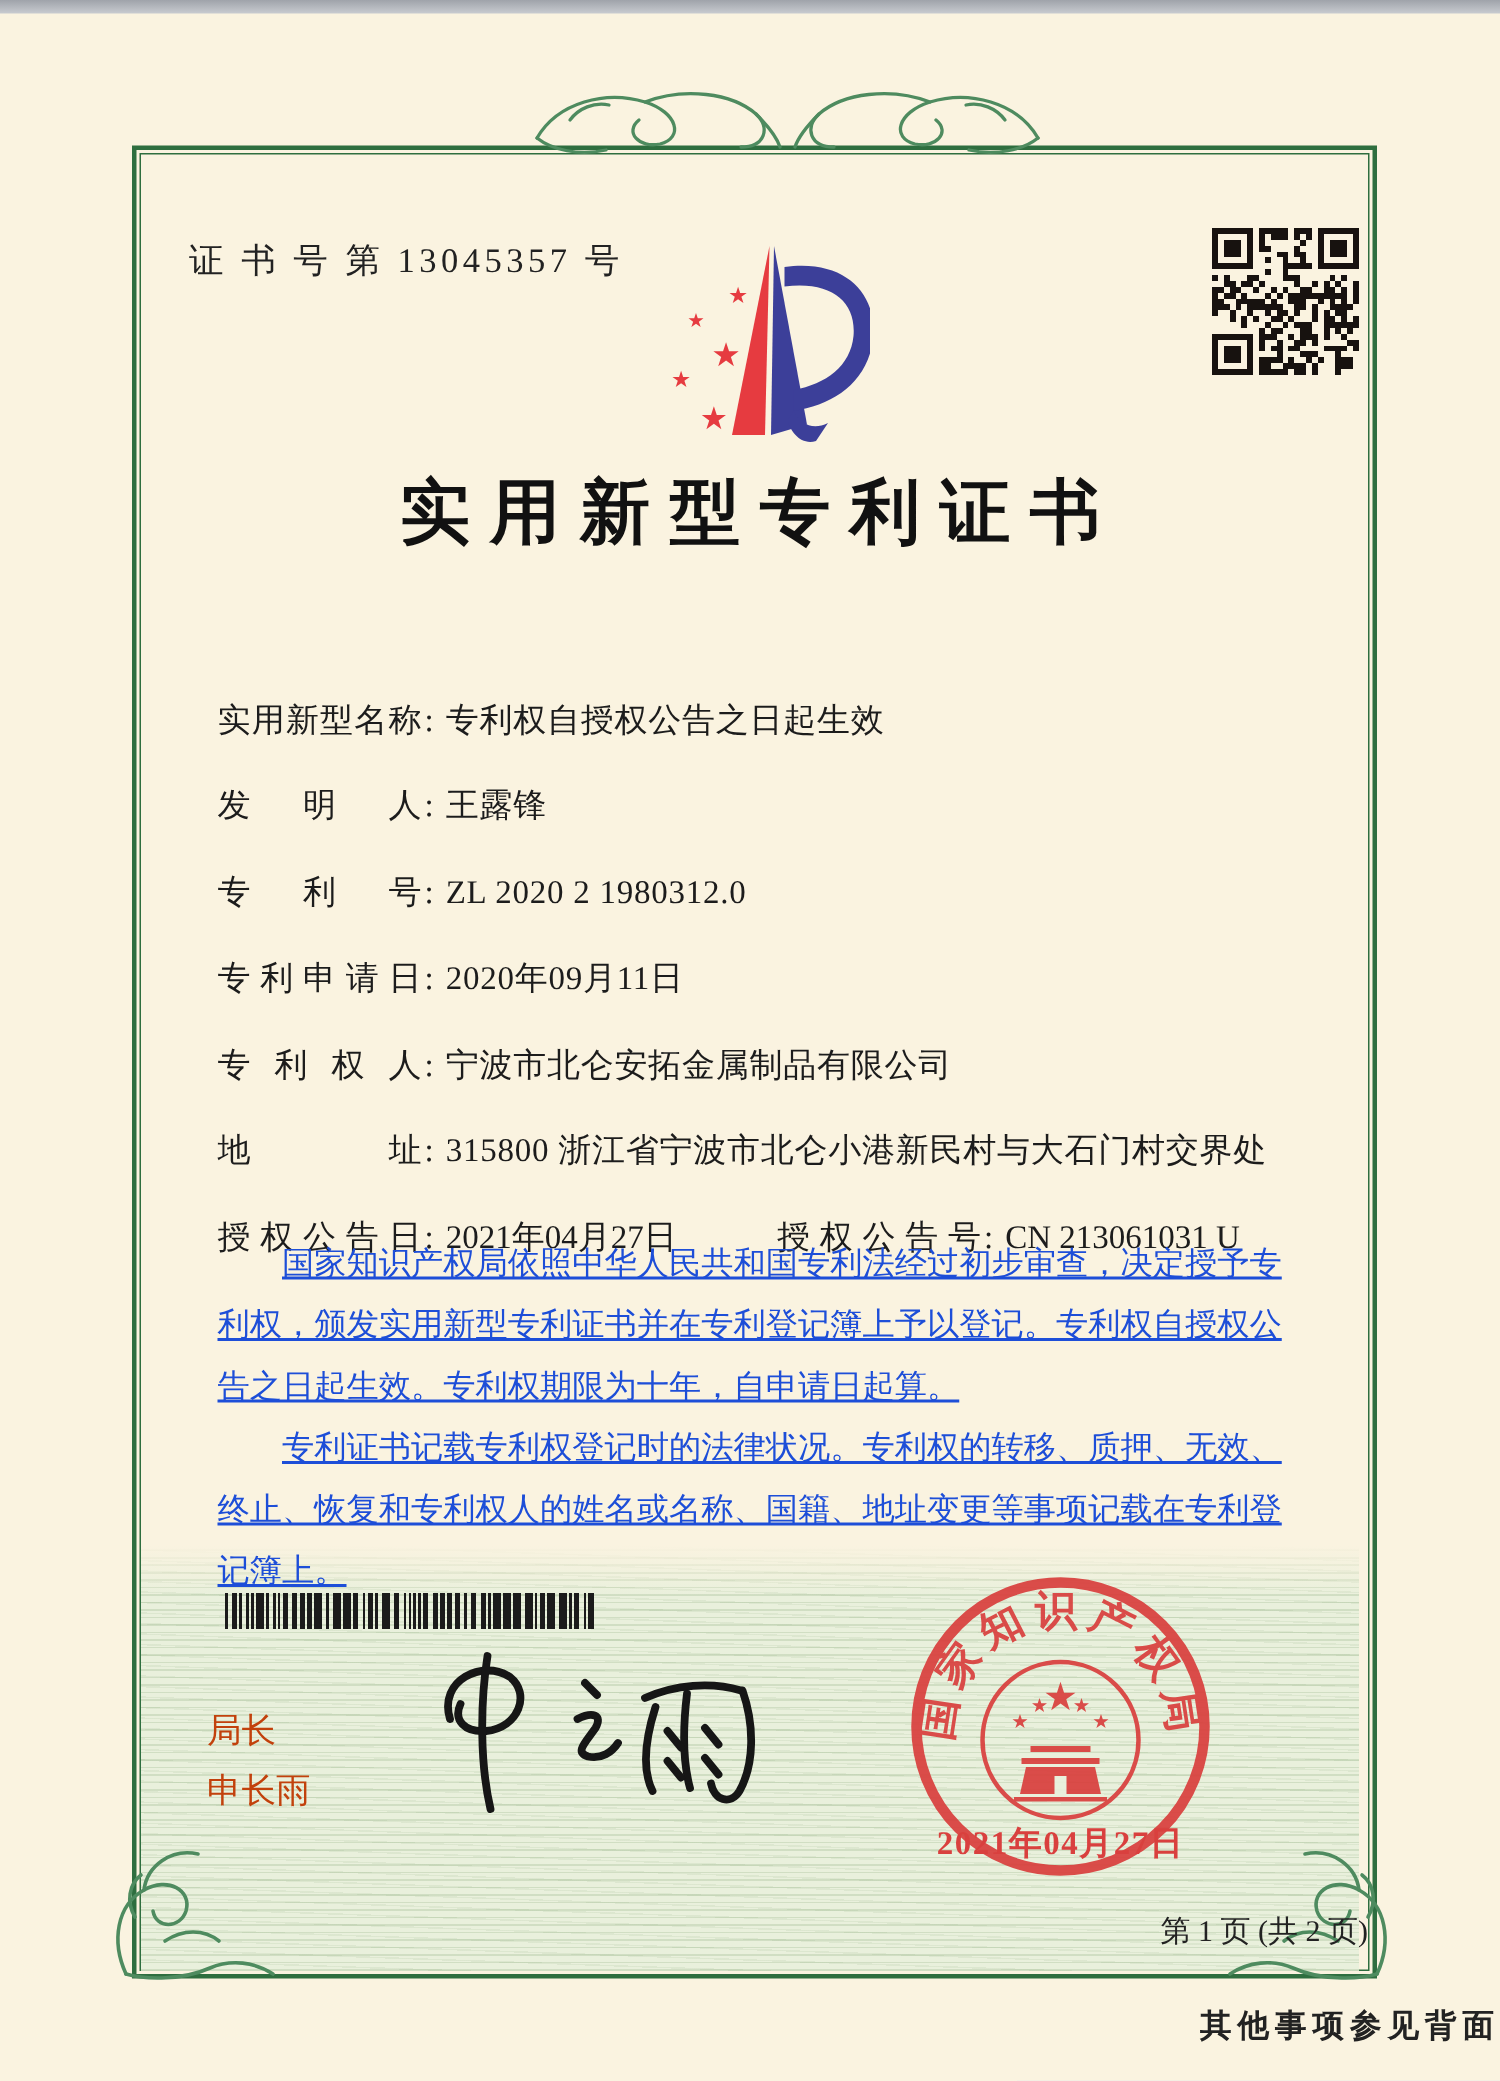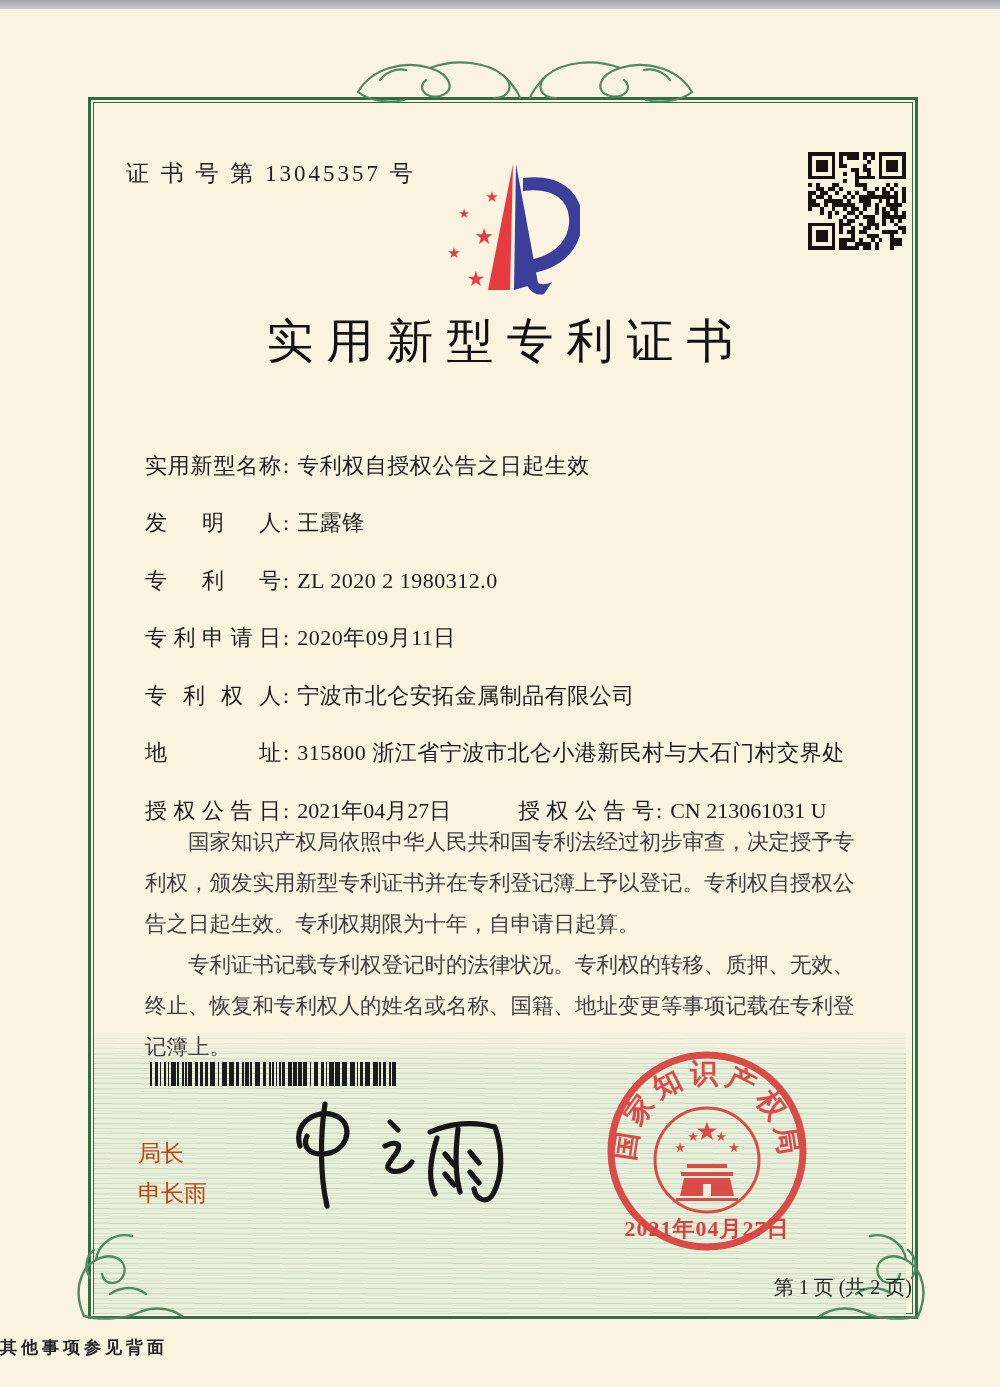--- a/index.html
+++ b/index.html
@@ -41,56 +41,56 @@
   }
   
   .cert-no{
     position:absolute;left:126px;top:158px;
     font-size:23px;letter-spacing:3px;color:#222;
   }
   .logo{position:absolute;left:428px;top:156px;width:152px;height:150px;}
   .qr{position:absolute;left:808px;top:152px;width:98px;height:98px;}
   .title{
     position:absolute;left:0;top:310px;width:100%;
-    text-align:center;font-size:47px;font-weight:normal;
+    text-align:center;font-size:47px;font-weight:bold;
     letter-spacing:13px;color:#111;text-indent:13px;
   }
   
   .fields{position:absolute;left:145px;top:437px;width:745px;font-size:22px;color:#1c1c1c;}
-  .field-row{display:flex;align-items:center;height:57.5px;line-height:30px;}
+  .field-row{display:flex;align-items:flex-end;height:57.5px;line-height:30px;}
   .f-label{
     display:inline-block;width:136px;flex:none;
     text-align:justify;text-align-last:justify;
   }
   .f-colon{flex:none;margin:0 8px 0 2px;}
   .f-value{flex:1;letter-spacing:0.5px;}
   .grant-left{display:flex;width:373px;flex:none;}
   .grant-right{display:flex;flex:1;}
   
   .body-text{
     position:absolute;left:145px;top:822px;width:730px;
-    font-size:21.5px;line-height:41px;color:#404040;
+    font-size:21.5px;line-height:41px;color:#1d4ed8;text-decoration:underline;
   }
   .body-text p{margin:0;text-indent:2em;}
   
   .barcode{position:absolute;left:150px;top:1062px;width:246px;height:24px;}
   .signer{position:absolute;left:138px;top:1134px;font-size:23px;line-height:40px;color:#c2410c;}
   .signature{position:absolute;left:272px;top:1096px;width:252px;height:118px;}
   .seal{position:absolute;left:604px;top:1048px;width:206px;height:206px;opacity:0.93;}
   .seal-date{
     position:absolute;left:598px;top:1214px;width:218px;text-align:center;
     font-size:22px;letter-spacing:1px;color:var(--seal-red,#d9403e);font-weight:bold;
   }
   .page-num{
     position:absolute;left:88px;top:1274px;width:824px;text-align:right;
     font-size:20px;color:#222;
   }
   .back-note{
-    position:absolute;left:0;top:1336px;width:1000px;text-align:left;
-    font-size:17px;letter-spacing:4px;color:#222;font-weight:bold;
+    position:absolute;left:0;top:1336px;width:1000px;text-align:right;
+    font-size:21px;letter-spacing:4px;color:#222;font-weight:bold;
   }
 </style>
 </head>
 <body>
 
 <div class="page">
 
   <div class="scan-edge-top"></div>
 
   <div class="frame">

